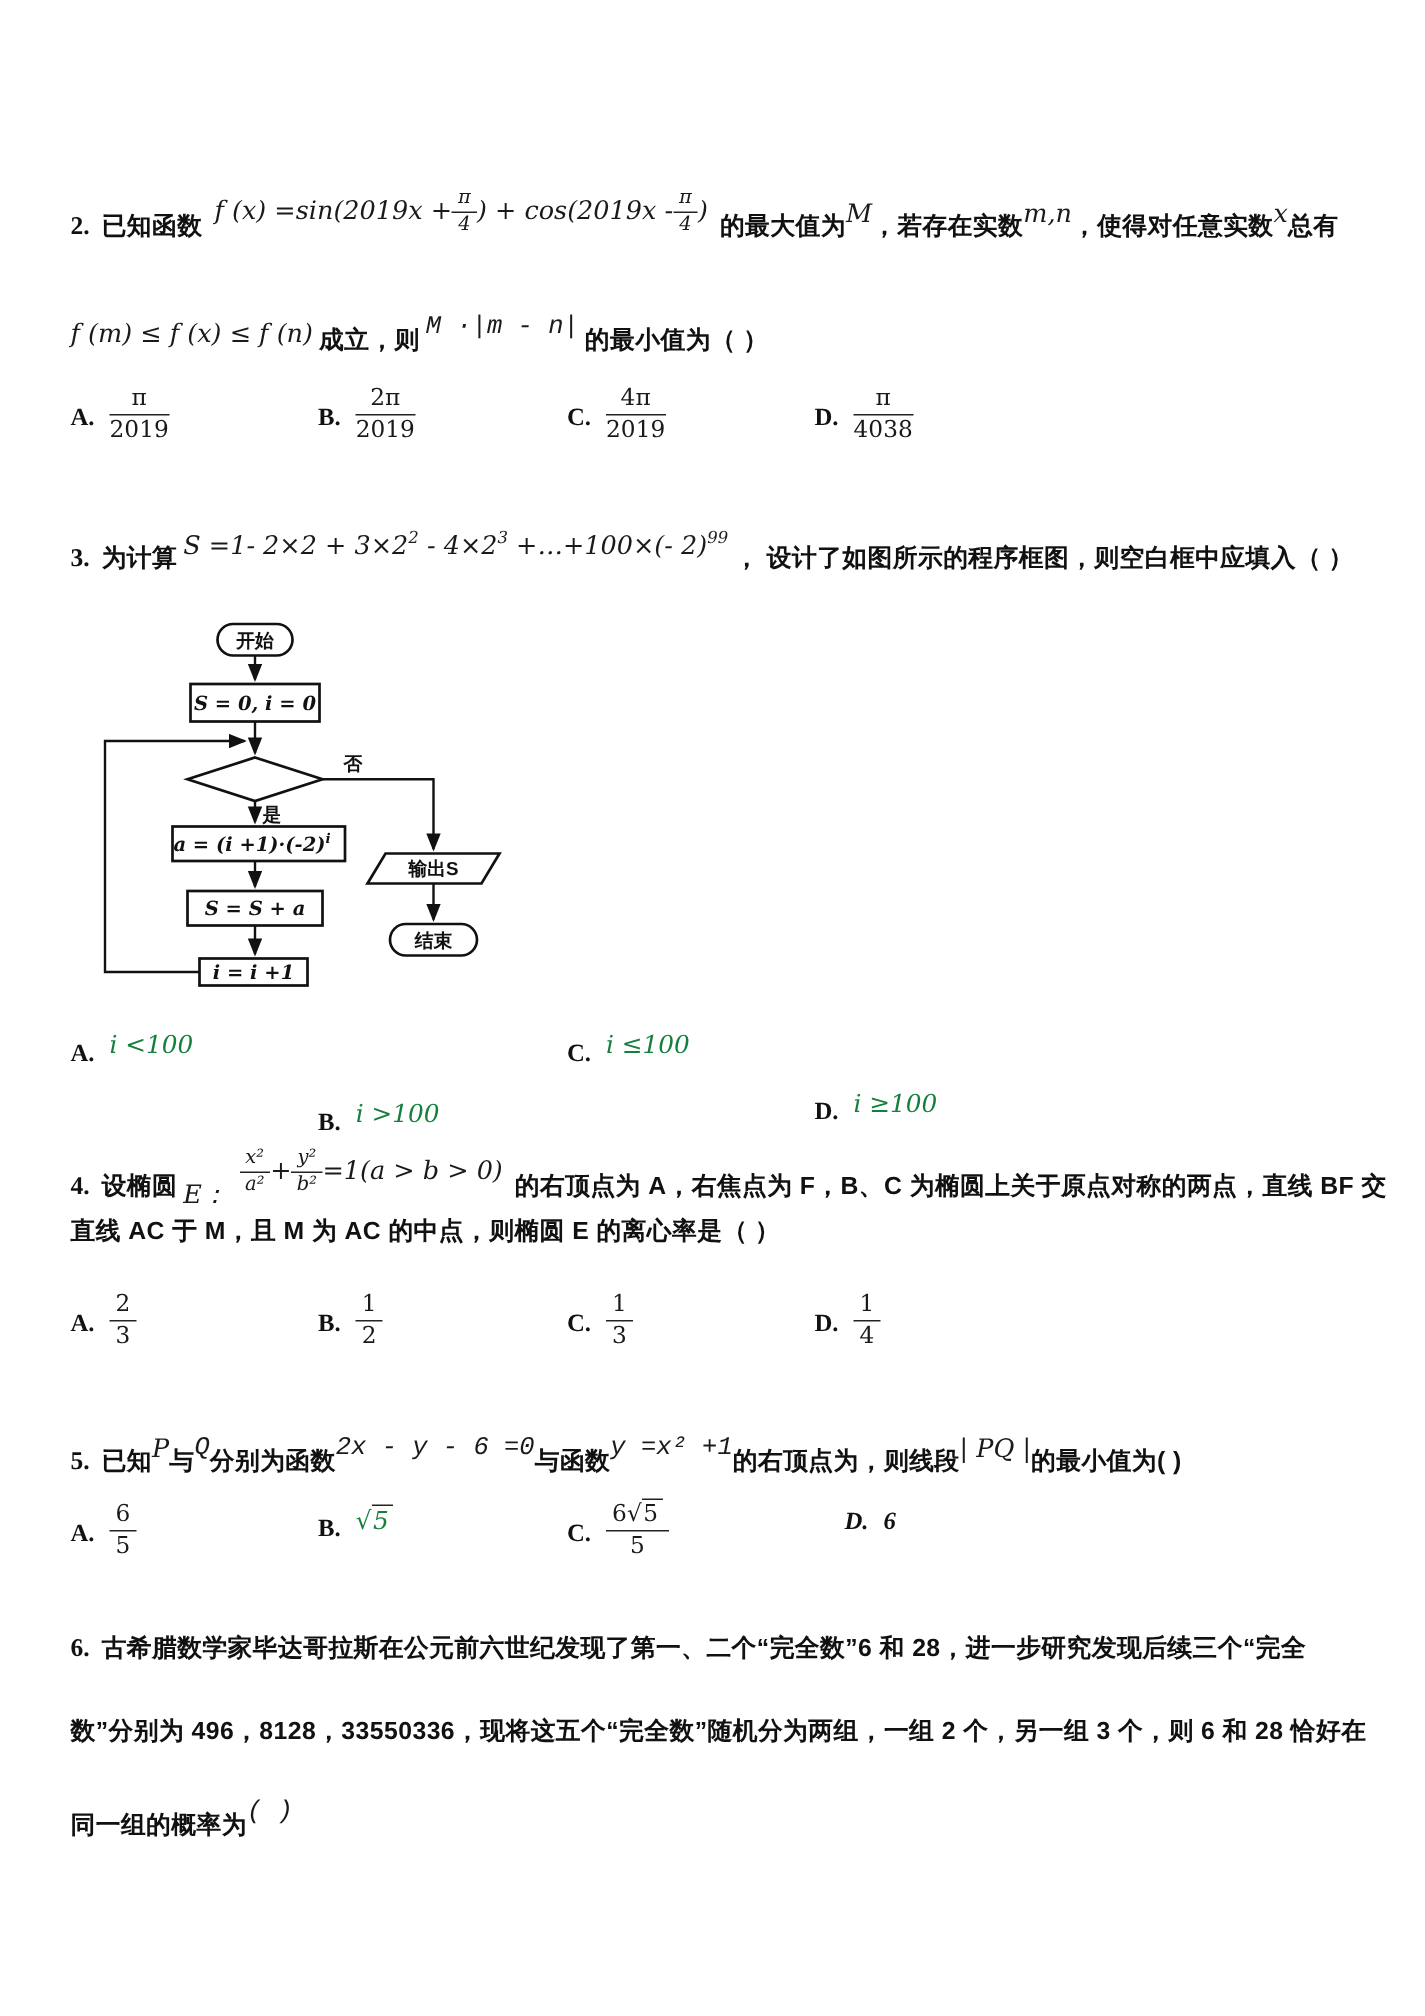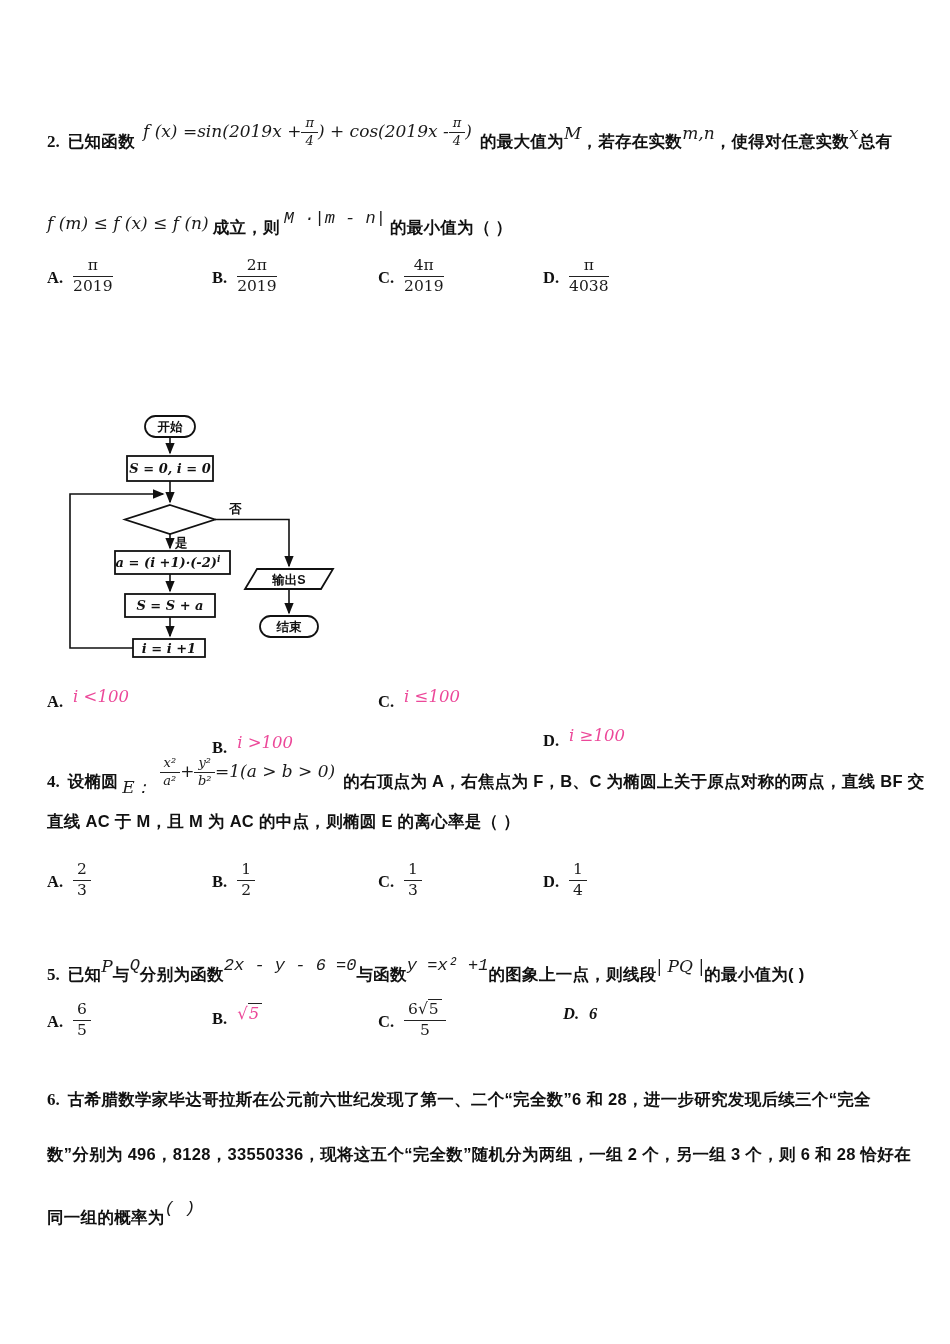--- a/index.html
+++ b/index.html
@@ -4,34 +4,34 @@
 <title>Math Exam Page</title>
 <style>
   html,body{margin:0;padding:0;background:#ffffff;}
   .page{position:relative;width:950px;height:1344px;background:#ffffff;color:#111;overflow:hidden;}
   .line{position:absolute;white-space:nowrap;}
   .cn{font-family:"Liberation Sans",sans-serif;font-weight:700;font-size:16.5px;letter-spacing:.3px;color:#111;}
   .qnum{font-family:"Liberation Serif",serif;font-weight:700;font-size:17px;margin-right:8px;color:#111;}
   .mathrun{font-family:"DejaVu Serif",serif;font-style:italic;font-size:17px;font-weight:400;color:#1a1a1a;}
   .r4{vertical-align:4px;} .r8{vertical-align:8px;} .r10{vertical-align:10px;font-family:Liberation Mono, monospace;}
   .low{vertical-align:-6px;}
-  .formula{display:inline-block;font-family:"DejaVu Serif",serif;font-style:italic;font-size:17px;color:#1a1a1a;vertical-align:10px;margin:0 4px;}
+  .formula{display:inline-block;font-family:"DejaVu Serif",serif;font-style:italic;font-size:17px;color:#1a1a1a;vertical-align:10px;margin:10px 4px;}
   .formula .tok{vertical-align:baseline;}
   .frac{display:inline-block;text-align:center;vertical-align:middle;font-family:"DejaVu Serif",serif;color:#1a1a1a;line-height:1.15;}
   .frac .num{display:block;border-bottom:1.4px solid #222;padding:0 4px 1px;}
   .frac .den{display:block;padding-top:1px;}
   .frac.small{font-size:13px;}
   sup.e{font-size:11px;vertical-align:7px;}
   .sqrt{font-family:"DejaVu Serif",serif;color:#1a1a1a;}
   .sqrt .rad{border-top:1.4px solid #222;padding:0 3px 0 1px;}
   .optrow{position:absolute;left:47px;width:870px;height:56px;}
   .opt{position:absolute;top:0;white-space:nowrap;}
   .optlabel{font-family:"Liberation Serif",serif;font-weight:700;font-size:16.5px;margin-right:10px;color:#111;}
   .opt .frac{position:relative;top:-3px;font-size:15.5px;}
-  .optmath{font-family:"DejaVu Serif",serif;font-style:italic;font-size:16.5px;vertical-align:5px;color:#ec4899;}
+  .optmath{font-family:"DejaVu Serif",serif;font-style:italic;font-size:16.5px;vertical-align:5px;color:#15803d;}
   .optbold{font-family:"Liberation Serif",serif;font-weight:700;font-size:16.5px;}
   .fc-cjk{font-family:"Liberation Sans",sans-serif;font-weight:700;font-size:12.5px;fill:#111;}
   .fc-math{font-family:"DejaVu Serif",serif;font-style:italic;font-weight:700;font-size:13px;fill:#111;}
   .fc-shape{fill:#ffffff;stroke:#111;stroke-width:1.8;}
   .fc-line{fill:none;stroke:#111;stroke-width:1.6;}
 </style>
 </head>
 <body>
 
 <div class="page">
@@ -49,20 +49,25 @@
     <span class="cn">的最小值为（ ）</span>
   </div>
 
   <div class="optrow" style="top:260px;">
     <span class="opt" style="left:0px;"><span class="optlabel">A.</span><span class="frac"><span class="num">π</span><span class="den">2019</span></span></span>
     <span class="opt" style="left:165px;"><span class="optlabel">B.</span><span class="frac"><span class="num">2π</span><span class="den">2019</span></span></span>
     <span class="opt" style="left:331px;"><span class="optlabel">C.</span><span class="frac"><span class="num">4π</span><span class="den">2019</span></span></span>
     <span class="opt" style="left:496px;"><span class="optlabel">D.</span><span class="frac"><span class="num">π</span><span class="den">4038</span></span></span>
   </div>
 
+  <div class="line" style="top:342px;left:47px;line-height:34px;">
+    <span class="qnum">3.</span><span class="cn">为计算</span>
+    <span class="mathrun r8"><span>S =1- 2×2 + 3×2</span><sup class="e">2</sup><span> - 4×2</span><sup class="e">3</sup><span> +…+100×(- 2)</span><sup class="e">99</sup></span>
+    <span class="cn">，  设计了如图所示的程序框图，则空白框中应填入（  ）</span>
+  </div>
 
   <svg viewBox="0 0 330 272" style="position:absolute;left:55px;top:402px;width:330px;height:272px;">
     <defs>
       <marker id="ah" markerWidth="9" markerHeight="8" refX="6.5" refY="3" orient="auto">
         <path d="M0,0 L7.5,3 L0,6 z" fill="#111"></path>
       </marker>
     </defs>
 
     <line class="fc-line" x1="115" y1="35" x2="115" y2="51" marker-end="url(#ah)"></line>
     <line class="fc-line" x1="115" y1="79" x2="115" y2="100" marker-end="url(#ah)"></line>
@@ -112,21 +117,21 @@
   </div>
 
   <div class="optrow" style="top:864px;">
     <span class="opt" style="left:0px;"><span class="optlabel">A.</span><span class="frac"><span class="num">2</span><span class="den">3</span></span></span>
     <span class="opt" style="left:165px;"><span class="optlabel">B.</span><span class="frac"><span class="num">1</span><span class="den">2</span></span></span>
     <span class="opt" style="left:331px;"><span class="optlabel">C.</span><span class="frac"><span class="num">1</span><span class="den">3</span></span></span>
     <span class="opt" style="left:496px;"><span class="optlabel">D.</span><span class="frac"><span class="num">1</span><span class="den">4</span></span></span>
   </div>
 
   <div class="line" style="top:946px;left:47px;width:880px;line-height:40px;">
-    <span class="qnum">5.</span><span class="cn">已知</span><span class="mathrun r8">P</span><span class="cn">与</span><span class="mathrun r10">Q</span><span class="cn">分别为函数</span><span class="mathrun r10">2x - y - 6 =0</span><span class="cn">与函数</span><span class="mathrun r10">y =x² +1</span><span class="cn">的图象上一点，则线段</span><span class="mathrun r8">| PQ |</span><span class="cn">的最小值为(  )</span>
+    <span class="qnum">5.</span><span class="cn">已知</span><span class="mathrun r8">P</span><span class="cn">与</span><span class="mathrun r10">Q</span><span class="cn">分别为函数</span><span class="mathrun r10">2x - y - 6 =0</span><span class="cn">与函数</span><span class="mathrun r10">y =x² +1</span><span class="cn">的右顶点为，则线段</span><span class="mathrun r8">| PQ |</span><span class="cn">的最小值为(  )</span>
   </div>
 
   <div class="optrow" style="top:1004px;height:60px;">
     <span class="opt" style="left:0px;"><span class="optlabel">A.</span><span class="frac"><span class="num">6</span><span class="den">5</span></span></span>
     <span class="opt" style="left:165px;"><span class="optlabel">B.</span><span class="sqrt optmath">√<span class="rad">5</span></span></span>
     <span class="opt" style="left:331px;"><span class="optlabel">C.</span><span class="frac"><span class="num"><span>6</span><span class="sqrt">√<span class="rad">5</span></span></span><span class="den">5</span></span></span>
     <span class="opt" style="left:516px;font-style:italic;"><span class="optlabel">D.</span><span class="optbold">6</span></span>
   </div>
 
   <div class="line" style="top:1086px;left:47px;line-height:26px;">

